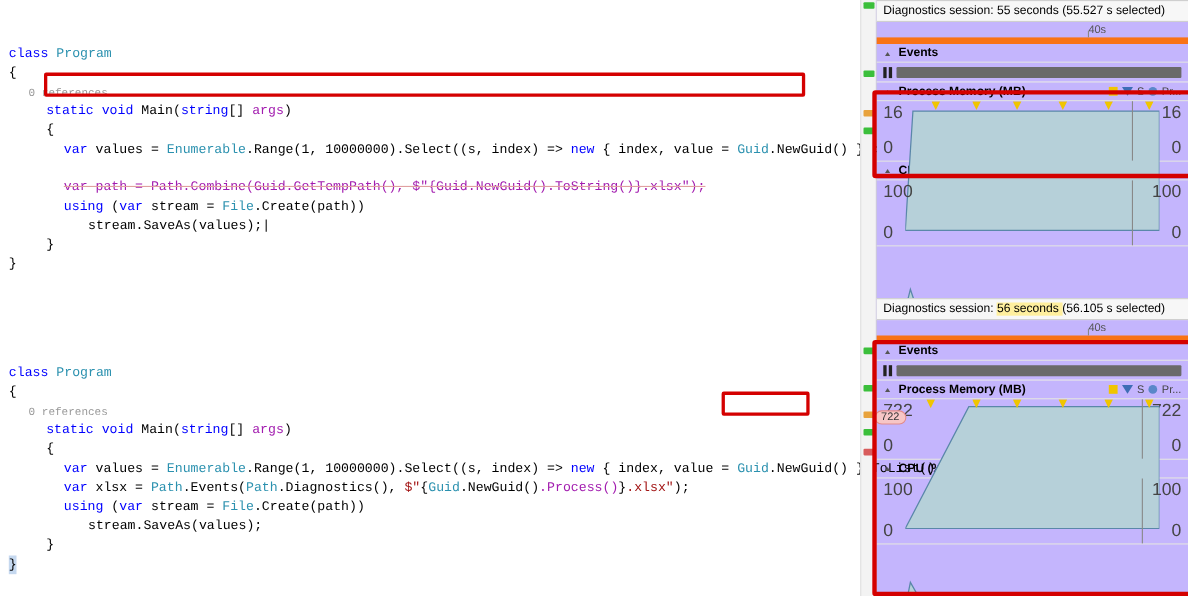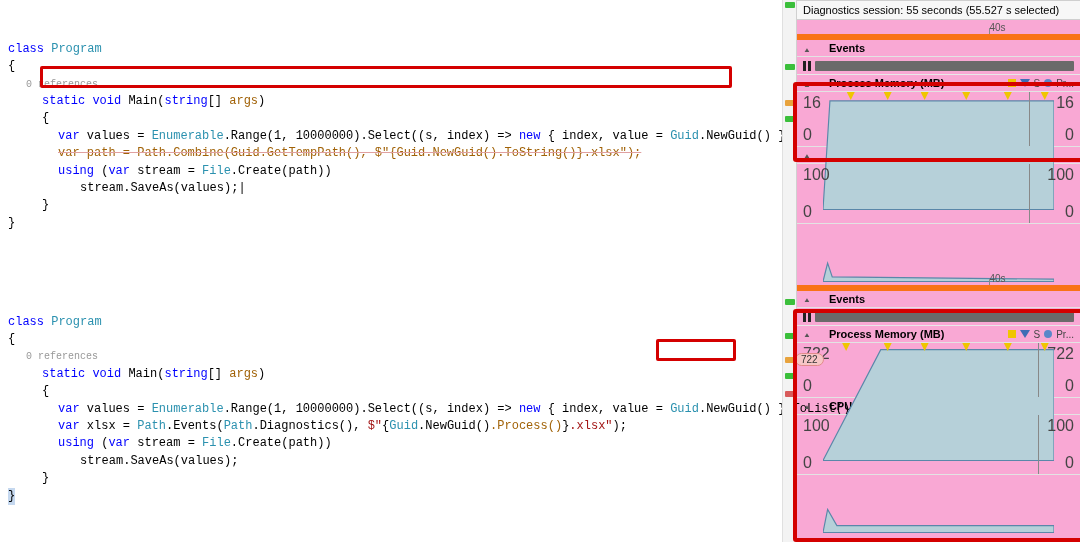--- a/index.html
+++ b/index.html
@@ -38,41 +38,41 @@
     left: 2px;
     width: 10px; height: 6px;
     border-radius: 1px;
   }
   .gutter-mark.green { background:#3bbf3b; }
   .gutter-mark.orange { background:#e8a33d; }
   .gutter-mark.red { background:#d85c5c; }
   .kw { color: #0000ff; }
   .type { color: #2b91af; }
   .str { color: #a31515; }
-  .fade { color: #a16207; }
+  .fade { color: #a21caf; margin-top: 17px; }
   .ref-label { color:#999; font-size:10px; padding-left: 18px;}
   .indent1 { padding-left: 34px; display:inline-block;}
   .indent2 { padding-left: 50px; display:inline-block;}
   .indent3 { padding-left: 72px; display:inline-block;}
   .hlbox {
     border: 3px solid #d40000;
     border-radius: 2px;
     position: absolute;
     pointer-events: none;
   }
   
   .hl-line {
     display:inline-block;
   }
   .diag-panel {
     width: 284px;
     height: 100%;
     display:flex;
     flex-direction:column;
-    background:#f9a8d4;
+    background:#c4b5fd;
     border-left:1px solid #d0d0d0;
   }
   .diag-half {
     flex:1;
     display:flex;
     flex-direction:column;
     position:relative;
   }
   .diag-header {
     border-top:1px solid #cfcfcf;
@@ -98,21 +98,21 @@
   .ruler-marker {
     position:absolute;
     bottom:0;
     width:1px;
     height:6px;
     background:#888;
   }
   .section-hdr {
     display:flex;
     align-items:center;
-    gap:16px;
+    gap:4px;
     padding: 2px 6px;
     font-family:'Segoe UI',sans-serif;
     font-size:11px;
     border-bottom:1px solid #e3e3e3;
   }
   .tri::before { content:"▲"; font-size:8px; color:#555; margin-right:2px; display:inline-block; transform:scaleY(0.8);}
   .events-track {
     height: 18px;
     display:flex;
     align-items:center;
@@ -283,20 +283,23 @@
       <span class="chart-axis-r bot">0</span>
       <svg class="chart-svg" viewBox="0 0 100 50" preserveAspectRatio="none">
         <polygon points="0,50 2,42 4,48 100,49 100,50" fill="#b6d0d9" stroke="#5a87a9" stroke-width="0.5"></polygon>
       </svg>
       <div class="vline" style="left:82%;"></div>
     </div>
     <div class="red-outline-big" style="left:-4px; top:82px; right:-4px; height:80px;"></div>
   </div>
 
   <div class="diag-half">
+    <div class="diag-header">
+      <span>Diagnostics session: </span><span class="hl-text">56 seconds </span><span>(56.105 s selected)</span>
+    </div>
     <div class="ruler">
       <span class="ruler-tick">40s</span>
       <div class="ruler-marker" style="left:68%;"></div>
     </div>
     <div class="section-hdr">
         <span class="tri"></span>
         <b>Events</b>
       </div>
     <div class="events-track">
       <span class="pause-icon">

